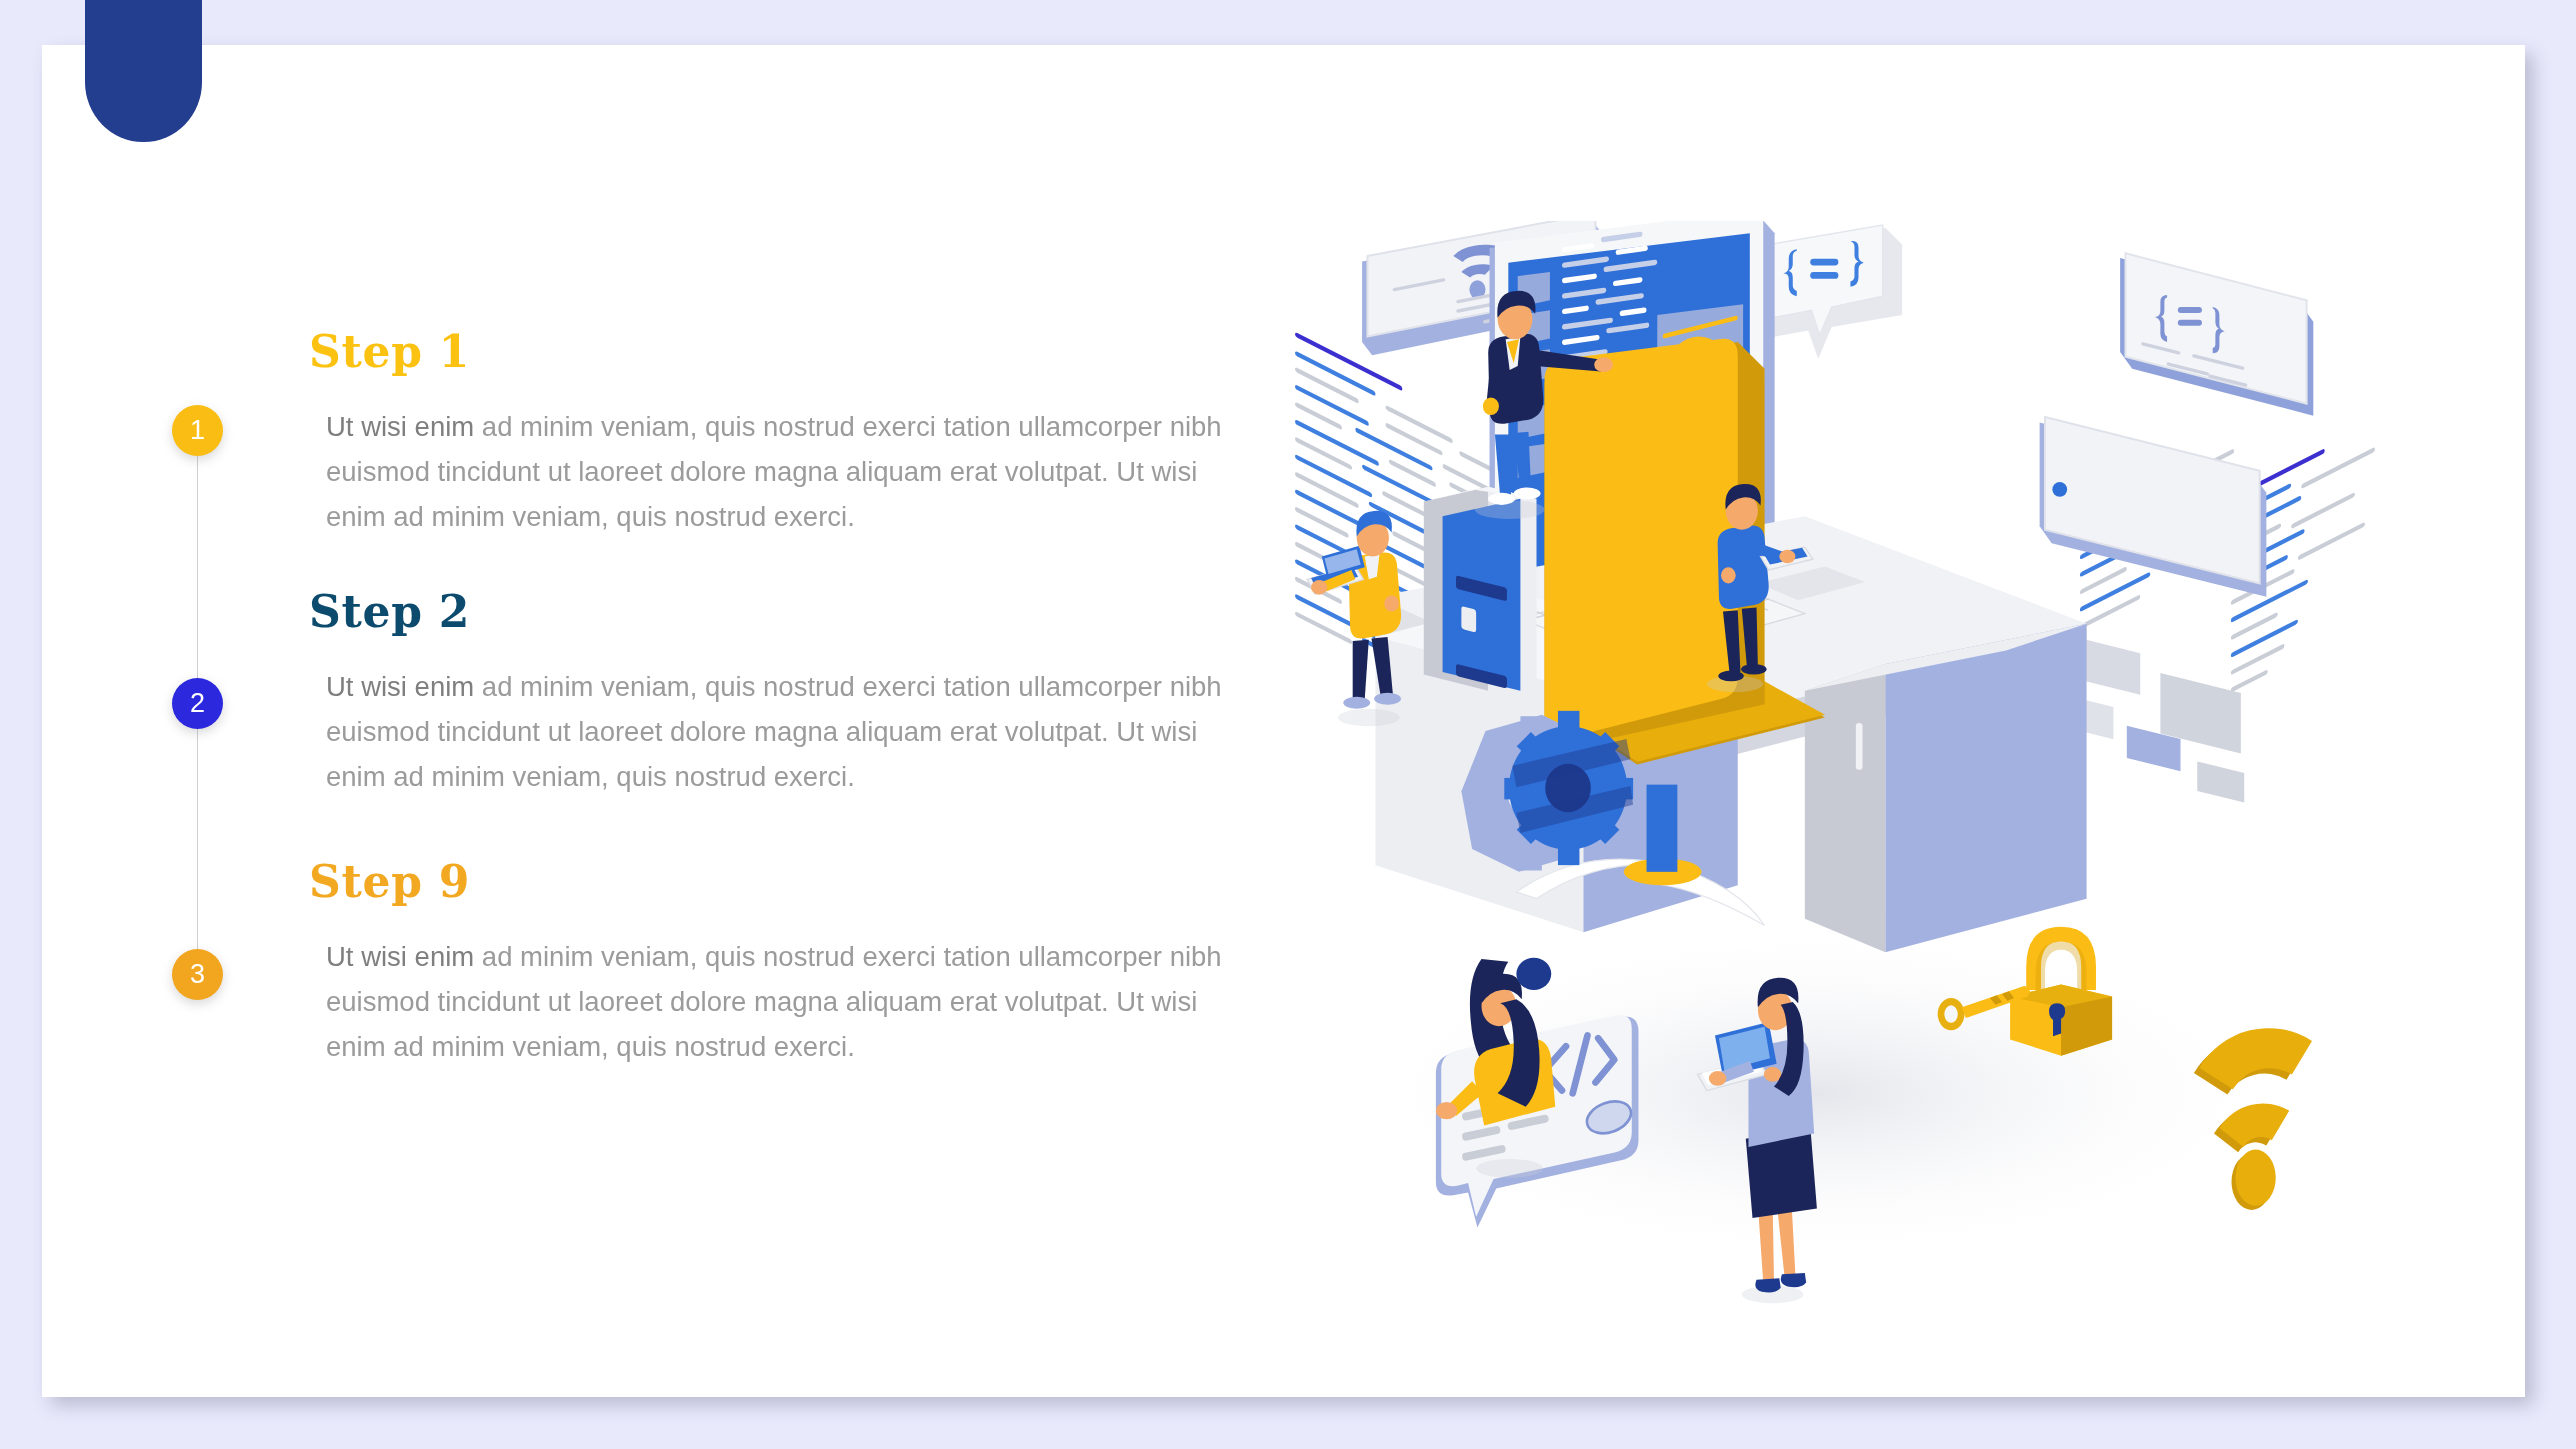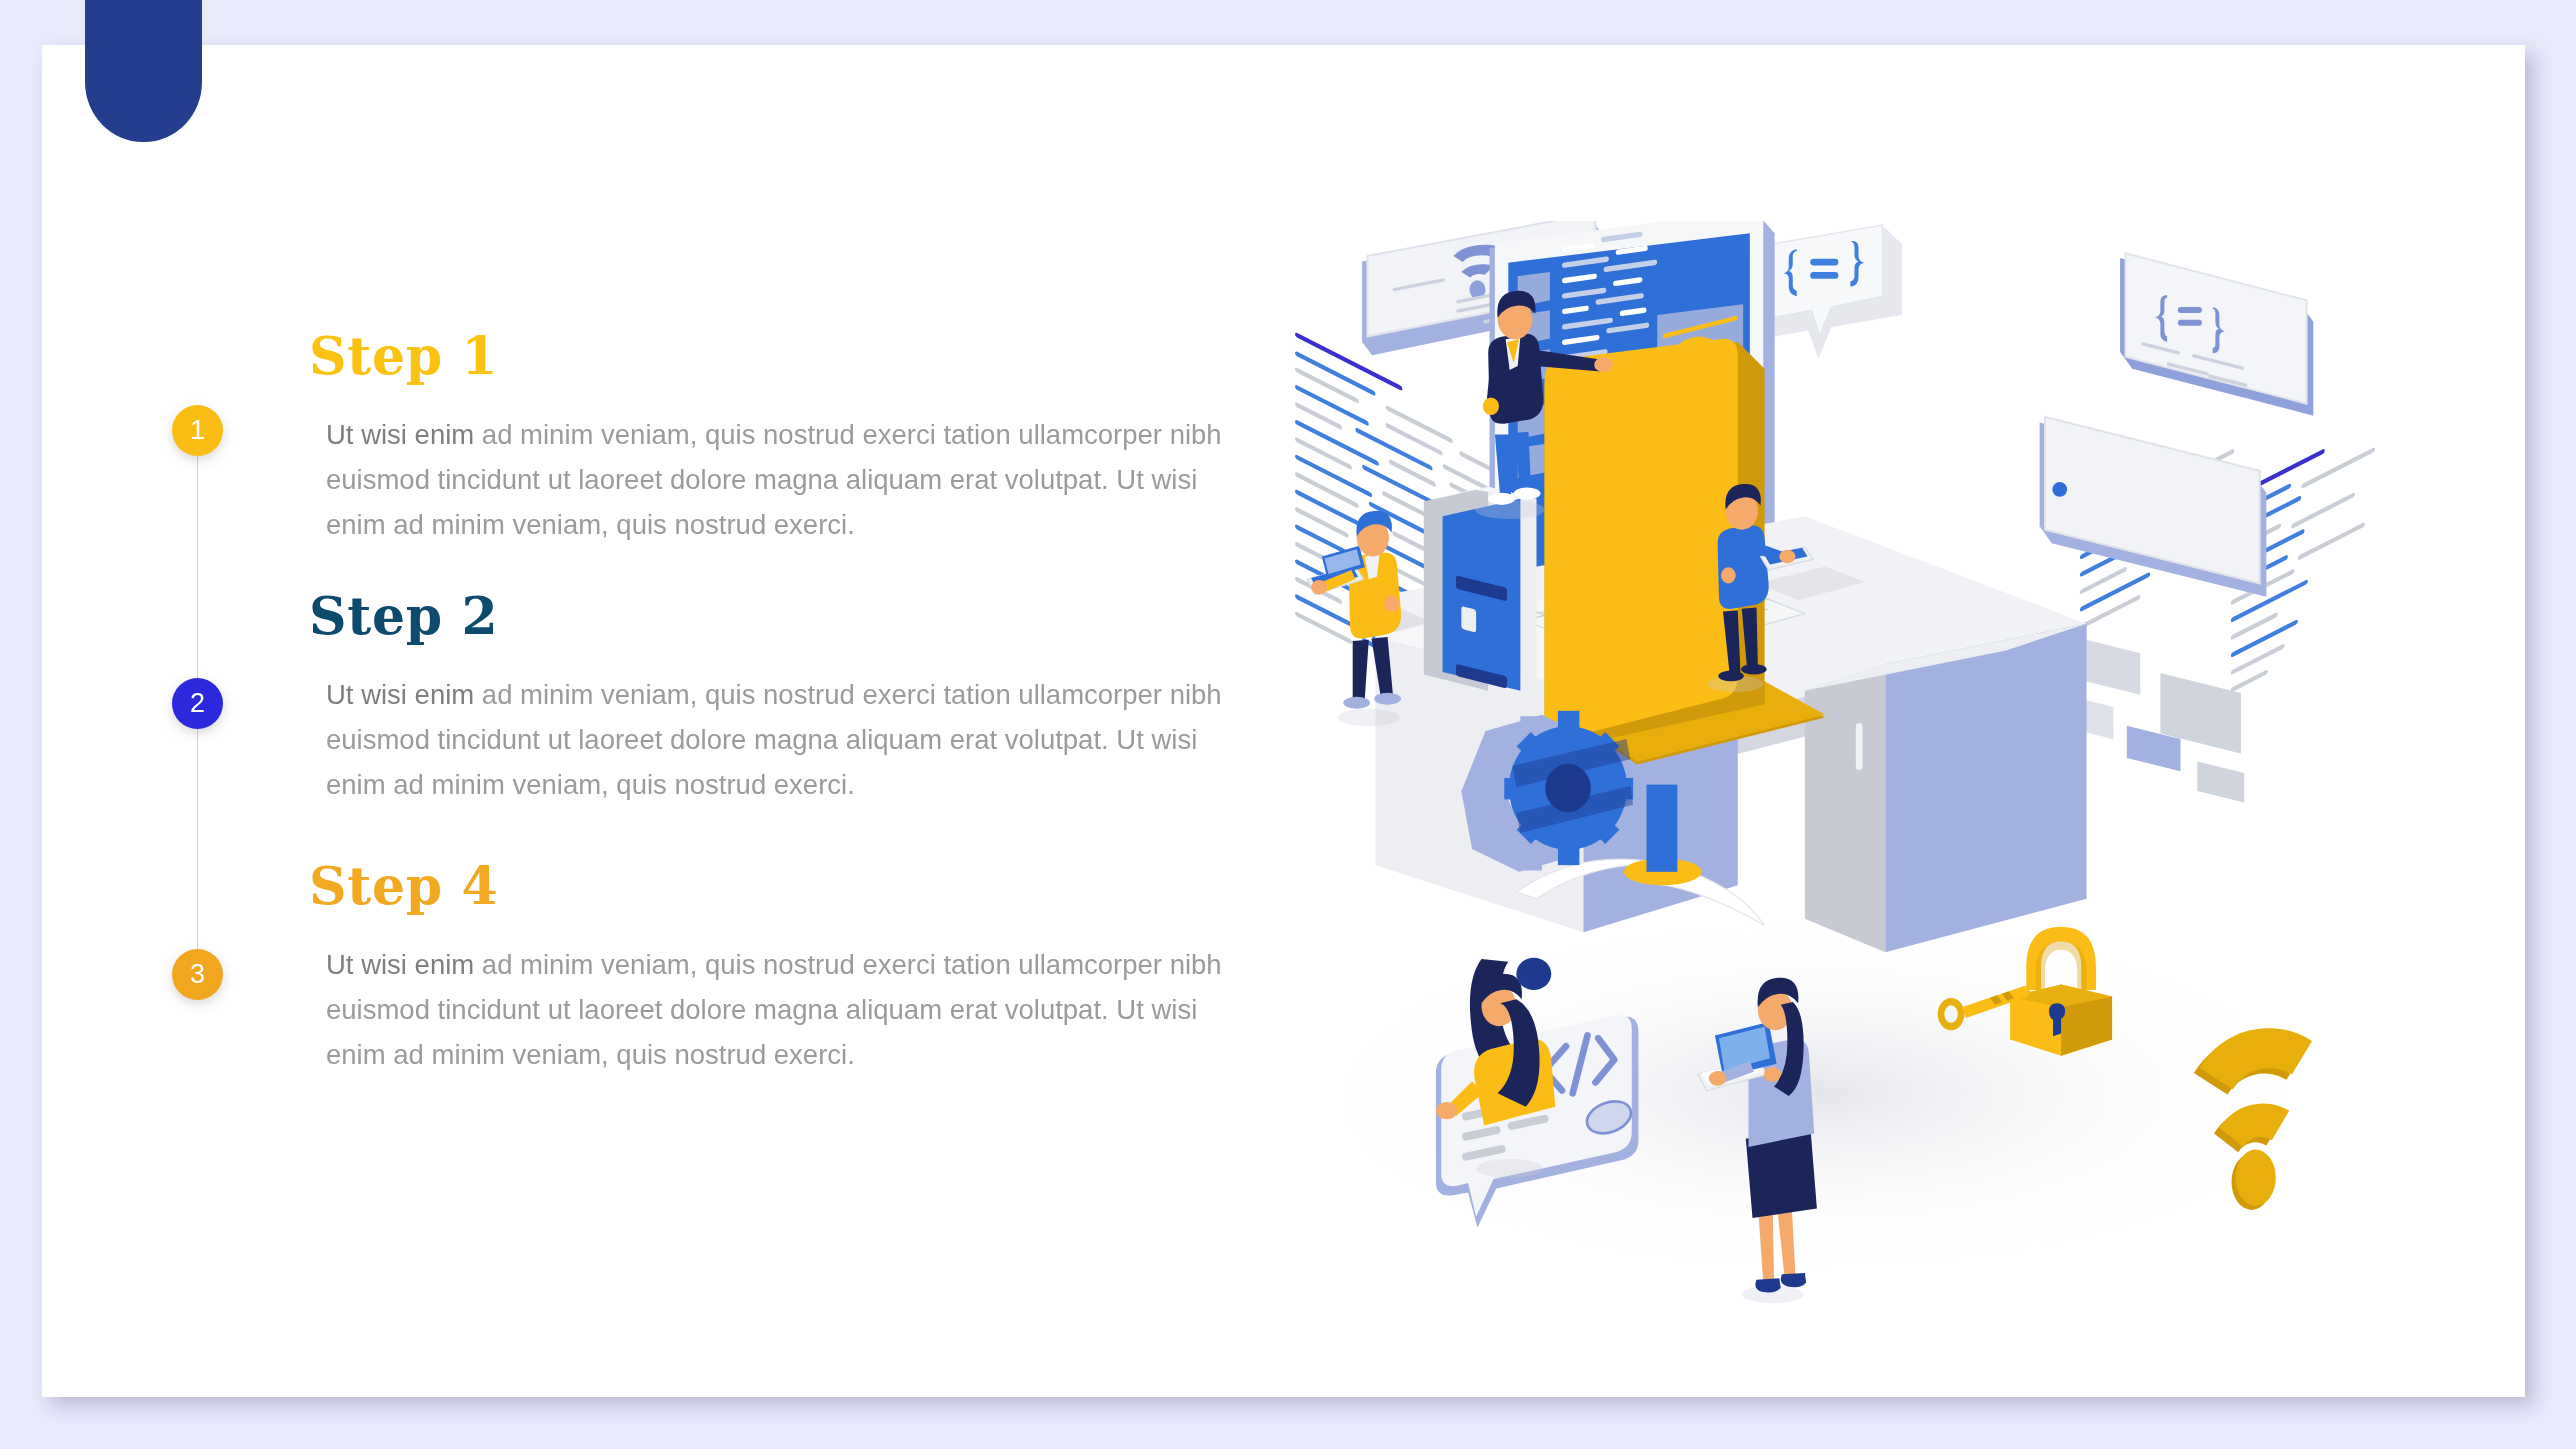--- a/index.html
+++ b/index.html
@@ -85,21 +85,21 @@
     width: 939px;
   }
   #step-block-1 { top: 330px; }
   #step-block-2 { top: 590px; }
   #step-block-3 { top: 860px; }
 
   .step-title {
     margin: 0 0 31px 0;
     font-family: "DejaVu Serif", "Liberation Serif", serif;
     font-weight: bold;
-    font-size: 52px;
+    font-size: 44px;
     letter-spacing: 0.7px;
     line-height: 1;
     white-space: nowrap;
   }
   #step-title-1 { color: #fbc211; }
   #step-title-2 { color: #3833d6; }
   #step-title-3 { color: #f2a821; }
 
   .step-body {
     margin: 17px;
@@ -153,21 +153,21 @@
     <h2 class="step-title" id="step-title-1" style="color: rgb(251, 194, 17);">Step 1</h2>
     <p class="step-body"><span class="lead">Ut wisi enim</span><span> ad minim veniam, quis nostrud exerci tation ullamcorper nibh euismod tincidunt ut laoreet dolore magna aliquam erat volutpat. Ut wisi enim ad minim veniam, quis nostrud exerci.</span></p>
   </div>
 
   <div class="step-block" id="step-block-2">
     <h2 class="step-title" id="step-title-2" style="color: #0c4a6e;">Step 2</h2>
     <p class="step-body"><span class="lead">Ut wisi enim</span><span> ad minim veniam, quis nostrud exerci tation ullamcorper nibh euismod tincidunt ut laoreet dolore magna aliquam erat volutpat. Ut wisi enim ad minim veniam, quis nostrud exerci.</span></p>
   </div>
 
   <div class="step-block" id="step-block-3">
-    <h2 class="step-title" id="step-title-3" style="color: rgb(242, 168, 33);">Step 4</h2>
+    <h2 class="step-title" id="step-title-3" style="color: rgb(242, 168, 33);">Step 9</h2>
     <p class="step-body"><span class="lead">Ut wisi enim</span><span> ad minim veniam, quis nostrud exerci tation ullamcorper nibh euismod tincidunt ut laoreet dolore magna aliquam erat volutpat. Ut wisi enim ad minim veniam, quis nostrud exerci.</span></p>
   </div>
 
 </div>
 
 <div id="illustration-region">
 <svg id="illustration-svg" viewBox="0 0 1680 1620" xmlns="http://www.w3.org/2000/svg">
   <defs>
     <linearGradient id="gShadow" x1="0" y1="0" x2="0" y2="1">
       <stop offset="0%" stop-color="#c9ccd6" stop-opacity="0.55"></stop>

